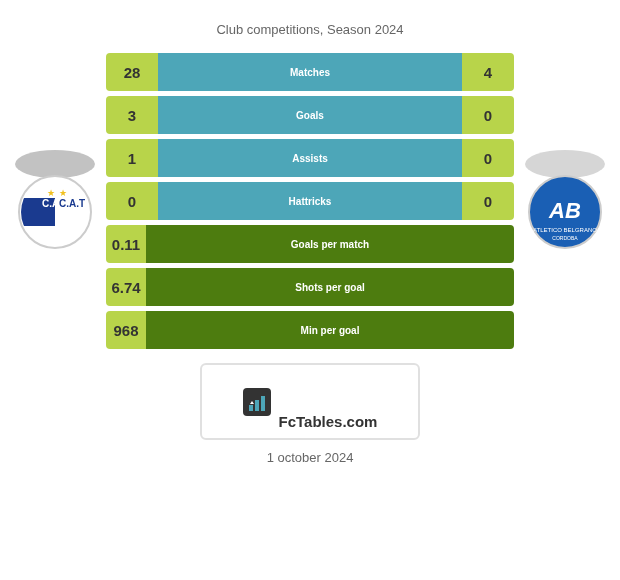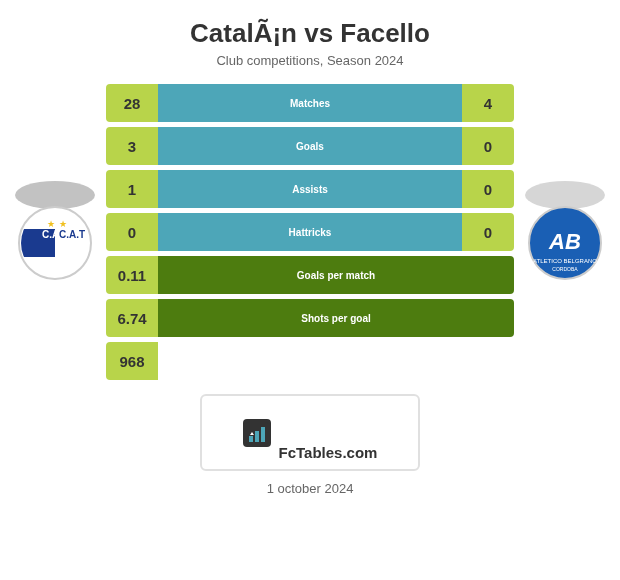--- a/index.html
+++ b/index.html
@@ -97,21 +97,21 @@
       font-size: 15px;
       width: 52px;
       display: flex;
       align-items: center;
       justify-content: center;
       flex-shrink: 0;
     }
 
     
     .stat-row-single .stat-left-val {
-      width: 52px;
+      width: 40px;
     }
 
     .stat-row-single .stat-label {
       background: #4d7c0f;
       color: #fff;
     }
 
     .fctables-banner {
       margin-top: 14px;
       width: 220px;
@@ -149,21 +149,20 @@
       margin-top: 10px;
       font-size: 13px;
       color: #666;
       text-align: center;
     }
   </style>
 </head>
 <body>
 
 <div class="header">
-  <h1>CatalÃ¡n vs Facello</h1>
   <div class="subtitle">Club competitions, Season 2024</div>
 </div>
 
 <div class="main-content">
 
   <div class="logo-left">
     <div>
       <svg width="88" height="110" viewBox="0 0 88 110">
 
         <ellipse cx="44" cy="20" rx="40" ry="14" fill="#999" opacity="0.6"></ellipse>
@@ -211,20 +210,21 @@
     <div class="stat-row stat-row-single">
       <div class="stat-left-val">0.11</div>
       <div class="stat-label">Goals per match</div>
     </div>
     <div class="stat-row stat-row-single">
       <div class="stat-left-val">6.74</div>
       <div class="stat-label">Shots per goal</div>
     </div>
     <div class="stat-row stat-row-single">
       <div class="stat-left-val">968</div>
+      <div class="stat-label">Min per goal</div>
     </div>
   </div>
 
   <div class="logo-right">
     <div>
       <svg width="88" height="110" viewBox="0 0 88 110">
 
         <ellipse cx="44" cy="20" rx="40" ry="14" fill="#bbb" opacity="0.6"></ellipse>
 
         <circle cx="44" cy="68" r="36" fill="#1a5fb4" stroke="#ccc" stroke-width="2"></circle>

